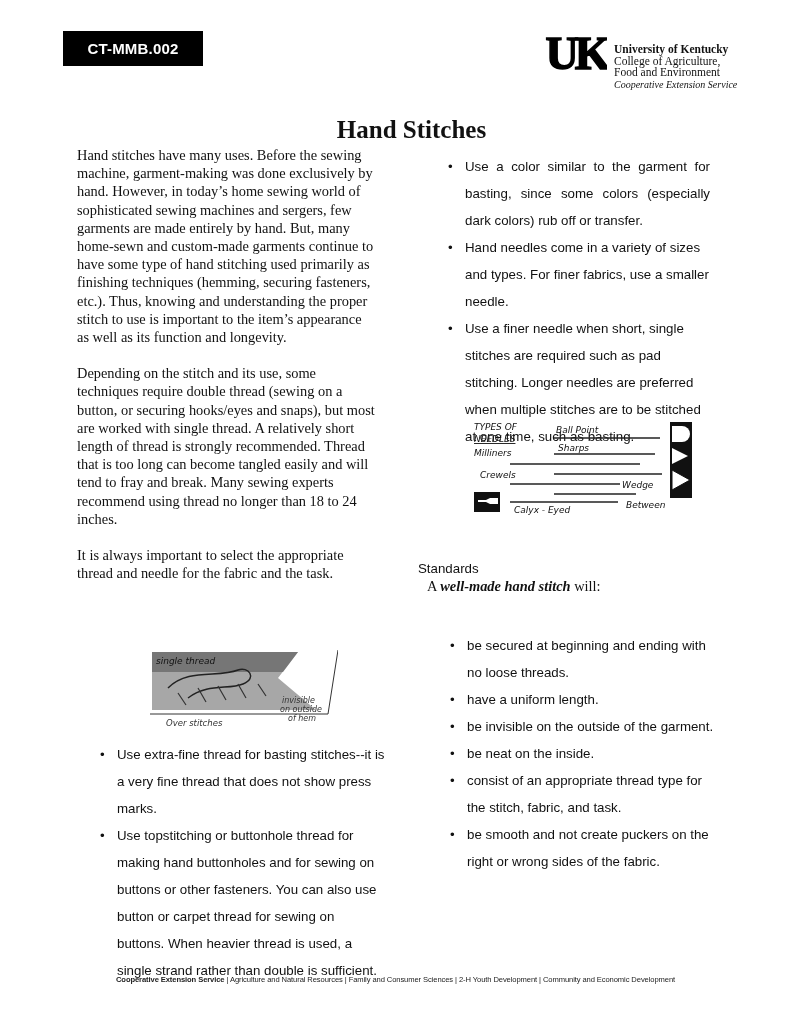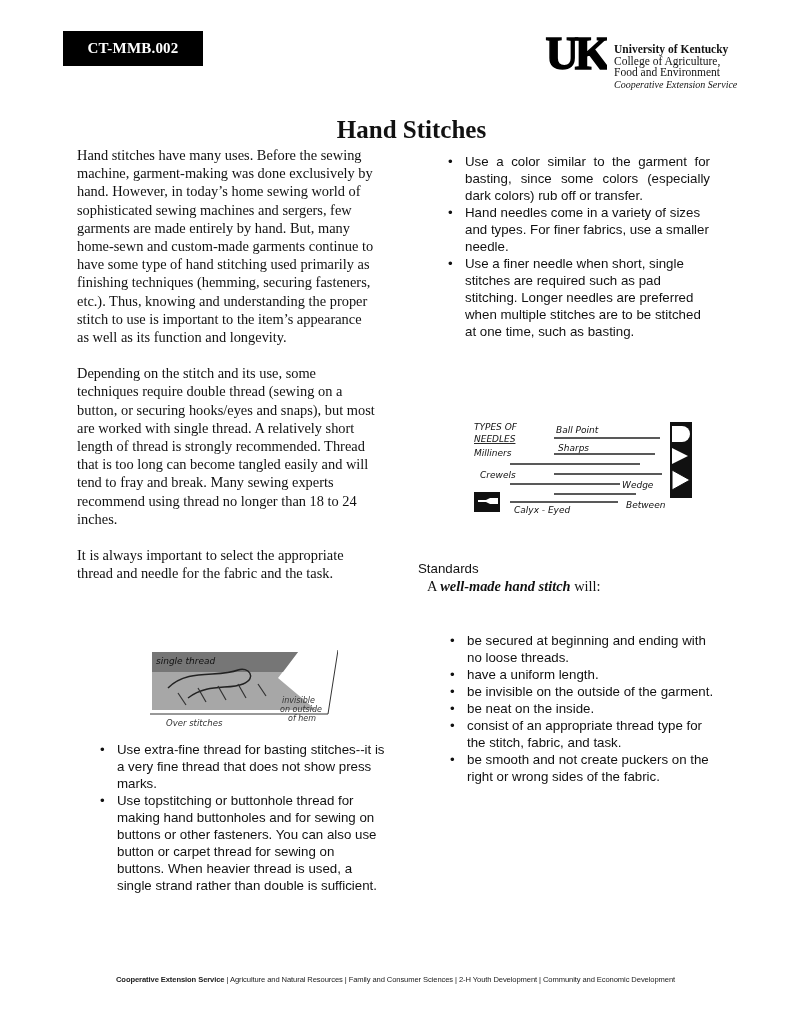--- a/index.html
+++ b/index.html
@@ -1,36 +1,36 @@
 <!DOCTYPE html>
 <html><head>
 <meta charset="utf-8">
 <style>
   html, body { margin:0; padding:0; background:#fff; }
   body { width:791px; height:1024px; position:relative; overflow:hidden; color:#111; }
 
   .code-badge { position:absolute; left:63px; top:31px; width:140px; height:35px; background:#000;
-    color:#fff; font-family:Liberation Serif, serif; font-weight:bold; font-size:15px;
+    color:#fff; font-family:Liberation Sans, sans-serif; font-weight:bold; font-size:15px;
     display:flex; align-items:center; justify-content:center; letter-spacing:0.2px; }
 
   .uk-logo { position:absolute; left:545px; top:27px; width:62px; height:48px; }
   .uk-text { position:absolute; left:614px; top:27px; font-family:"Liberation Serif", serif;
     font-size:11.5px; line-height:11.5px; color:#111; }
   .uk-text .l1 { font-weight:bold;margin-top:17px; }
   .uk-text .l4 { font-style:italic; font-size:10px; }
 
   .title { position:absolute; left:0; width:791px; top:100px; text-align:center;
     font-family:"Liberation Serif", serif; font-weight:bold; font-size:25px; }
 
   .left-col { position:absolute; left:77px; top:146px; width:300px;
     font-family:"Liberation Serif", serif; font-size:14.4px; line-height:18.2px; }
   .left-col p { margin:0 0 18px 0; }
 
   .bullets { margin:0; padding:0; list-style:none; font-family:"Liberation Sans", sans-serif;
-    font-size:13.3px; line-height:17px; }
+    font-size:13.3px; line-height:27px; }
   .bullets li { position:relative; padding-left:17px; }
   .bullets li::before { content:"•"; position:absolute; left:0; top:0; }
 
   .left-bullets { position:absolute; left:100px; top:741px; width:285px; }
   .right-bullets { position:absolute; left:448px; top:153px; width:262px; }
   .right-bullets li.justify { text-align:justify; }
 
   .fig-stitch { position:absolute; left:148px; top:648px; width:190px; height:82px; }
   .fig-needles { position:absolute; left:470px; top:420px; width:236px; height:100px; }
 

